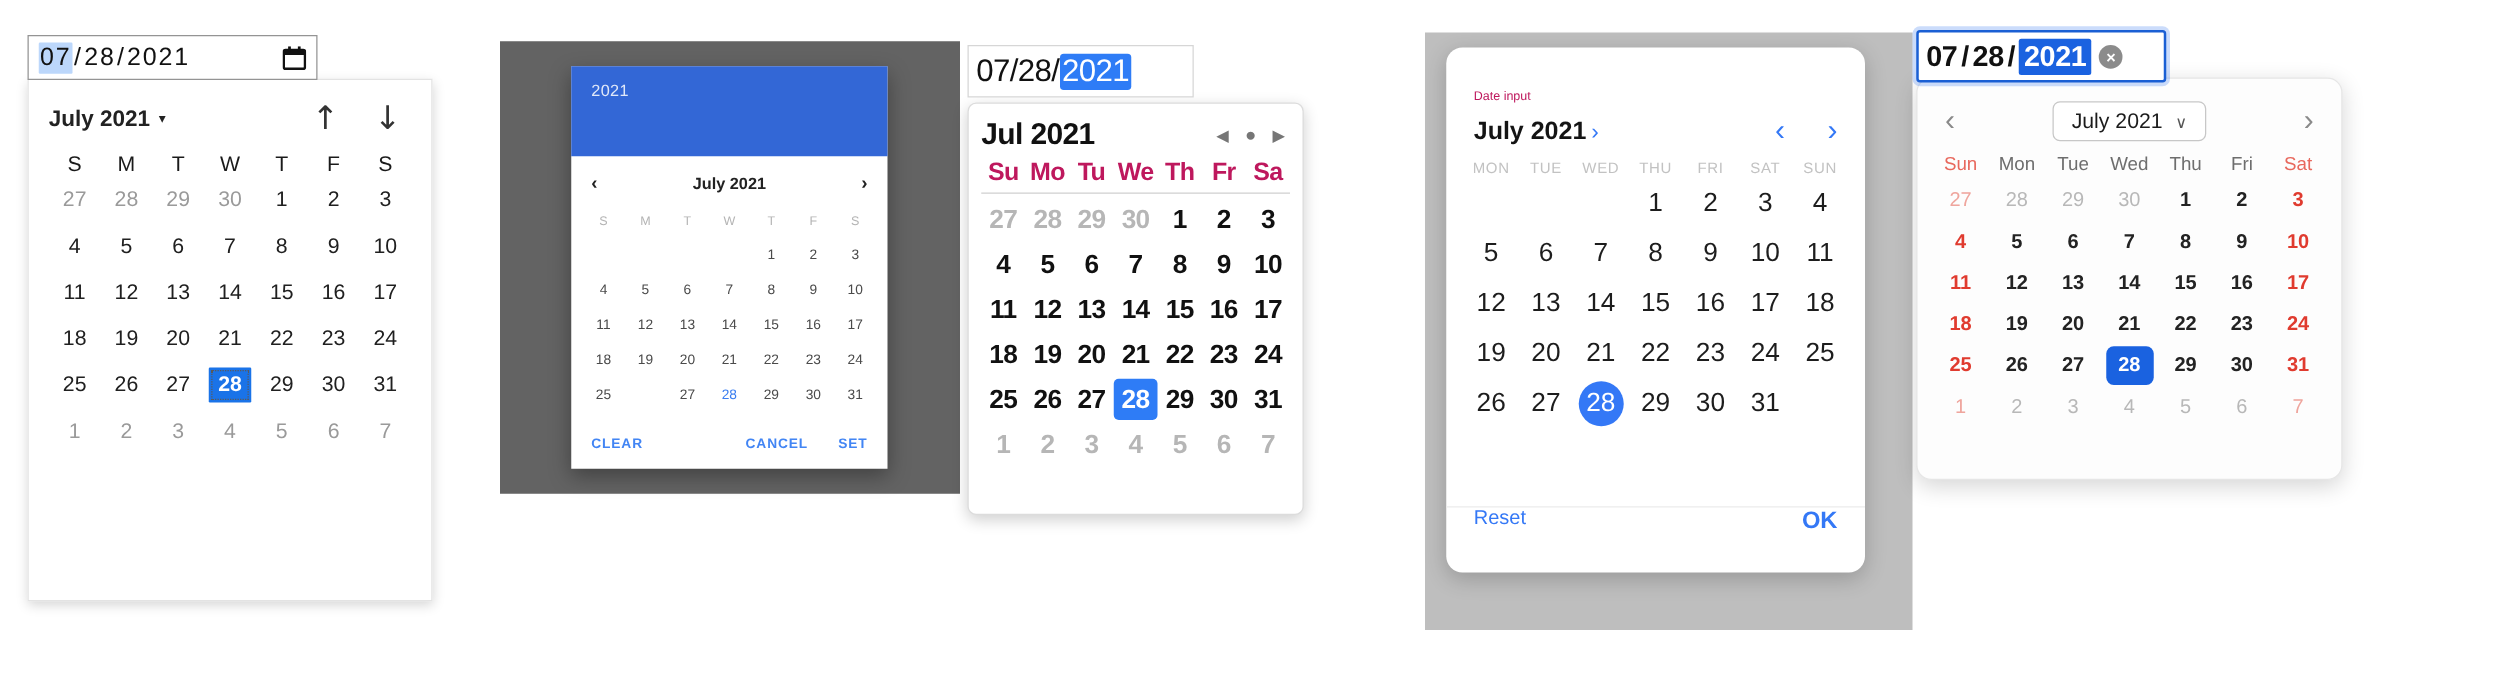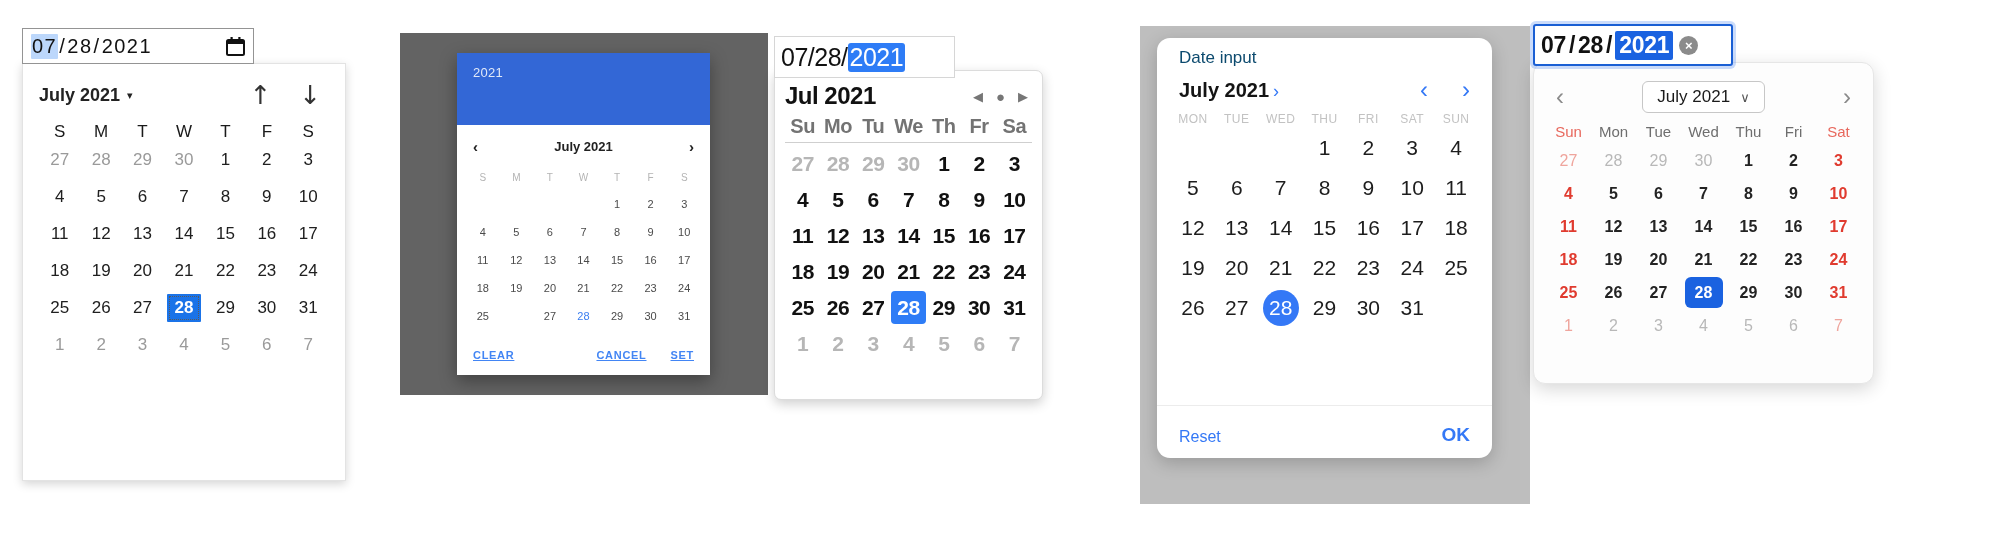--- a/index.html
+++ b/index.html
@@ -63,72 +63,72 @@
   .p2-grid div { text-align:center; font-size:11px; color:#4a4a4a; height:22px; line-height:22px; }
   .p2-grid .dow { color:#b4b4b4; font-size:10px; }
   .p2-grid .today { color:#3b7ef0; }
   .p2-grid .sel { position:relative; color:#fff; }
   .p2-grid .sel::before { content:""; position:absolute; left:50%; top:50%;
       transform:translate(-50%,-50%); width:23px; height:23px;
       background:#3367d6; border-radius:50%; z-index:-1; }
   .p2-grid .sel span { position:relative; z-index:1; }
   .p2-actions { display:flex; align-items:center; position:absolute;
                 left:0; right:0; bottom:14px; padding:0 16px; }
-  .p2-actions .btn { color:#4285f4; font-size:11px; font-weight:bold; letter-spacing:0.7px;text-decoration:underline; }
+  .p2-actions .btn { color:#4285f4; font-size:11px; font-weight:bold; letter-spacing:0.7px; }
   .p2-actions .btn.clear { margin-right:auto; }
   .p2-actions .btn.cancel { margin-right:24px; }
 
   
   #picker3 { position:absolute; left:774px; top:36px; width:340px; }
   .p3-input { position:relative; width:181px; height:42px; background:#fff;
               border:1px solid #d6d6d6; display:flex; align-items:center;
               padding:0 6px; font-size:25px; color:#111; z-index:4;
               font-family:"Liberation Sans", sans-serif; letter-spacing:-0.5px; }
   .p3-input .hl { background:#2e7cf6; color:#fff; border-radius:3px; padding:0 2px; }
-  .p3-panel { position:absolute; left:0; top:34px; width:269px; height:330px;
+  .p3-panel { position:absolute; left:0; top:46px; width:269px; height:330px;
               background:#fff; border:1px solid #dcdcdc; border-radius:7px;
               box-shadow:0 4px 12px rgba(0,0,0,0.19); padding:8px 10px 6px 10px; z-index:2; }
   .p3-head { display:flex; align-items:center; height:34px; }
   .p3-head .mon { font-size:24px; font-weight:bold; color:#111; letter-spacing:-0.5px; }
   .p3-head .navs { margin-left:auto; display:flex; align-items:center; gap:13px; padding-right:4px; }
   .p3-head .navs span { color:#767676; font-size:13px; line-height:1; }
   .p3-head .navs .dot { font-size:15px; }
   .p3-dows { display:grid; grid-template-columns:repeat(7,1fr);
              border-bottom:1px solid #cfcfcf; padding-bottom:4px; margin-top:2px; }
-  .p3-dows div { text-align:center; font-size:20px; font-weight:bold; color:#737373; letter-spacing:-0.5px; }
+  .p3-dows div { text-align:center; font-size:20px; font-weight:bold; color:#be185d; letter-spacing:-0.5px; }
   .p3-grid { display:grid; grid-template-columns:repeat(7,1fr); row-gap:3px; margin-top:4px; }
   .p3-grid div { text-align:center; font-size:21px; color:#111; height:33px; line-height:33px;
                  font-weight:bold; letter-spacing:-0.5px; }
   .p3-grid .out { color:#b6b6b6; }
   .p3-grid .sel { background:#2e7cf6; color:#fff; border-radius:4px;
                   width:35px; margin:0 auto; }
 
   
   #picker4 { position:absolute; left:1140px; top:26px; width:390px; height:478px;
              background:rgba(150,150,150,0.62); }
   .p4-sheet { position:absolute; left:17px; top:12px; width:335px; height:420px;
               background:#fff; border-radius:13px; box-shadow:0 5px 18px rgba(0,0,0,0.2); }
-  .p4-label { font-size:17px; color:#0c4a6e; padding:10px 22px 0 22px; }
+  .p4-label { font-size:10px; color:#be185d; padding:34px 22px 0 22px; }
   .p4-nav { display:flex; align-items:center; padding:10px 22px 2px 22px; }
   .p4-nav .mon { font-size:20px; font-weight:bold; color:#141414; }
   .p4-nav .mon .chev { color:#3478f6; font-weight:normal; margin-left:4px; font-size:18px; }
   .p4-nav .arrows { margin-left:auto; display:flex; gap:34px; }
   .p4-nav .arrows span { color:#3478f6; font-size:24px; line-height:1; font-weight:300; }
   .p4-dows { display:grid; grid-template-columns:repeat(7,1fr); padding:8px 14px 0 14px; }
   .p4-dows div { text-align:center; font-size:12px; color:#c2c2c2; letter-spacing:0.5px; }
   .p4-grid { display:grid; grid-template-columns:repeat(7,1fr); padding:0 14px; row-gap:4px; margin-top:4px; }
   .p4-grid div { text-align:center; font-size:21px; color:#1d1d1d; height:36px; line-height:36px; }
   .p4-grid .sel { position:relative; color:#fff; }
   .p4-grid .sel::before { content:""; position:absolute; left:50%; top:50%;
       transform:translate(-50%,-50%); width:36px; height:36px;
       background:#3478f6; border-radius:50%; z-index:0; }
   .p4-grid .sel span { position:relative; z-index:1; }
   .p4-foot { position:absolute; left:0; right:0; bottom:0; height:53px;
-             border-top:1px solid #ececec; display:flex; align-items:flex-end;
-             padding:12px 22px; }
+             border-top:1px solid #ececec; display:flex; align-items:flex-start;
+             padding:0 22px; }
   .p4-foot .reset { color:#3478f6; font-size:16px; }
   .p4-foot .ok { margin-left:auto; color:#3478f6; font-size:19px; font-weight:bold; }
 
   
   #picker5 { position:absolute; left:1533px; top:24px; width:460px; }
   .p5-input { position:relative; width:200px; height:42px; background:#fff;
               border:2px solid #1a5fd4; border-radius:3px;
               box-shadow:0 0 0 3px rgba(70,130,240,0.28);
               display:flex; align-items:center; padding:0 6px;
               font-size:23px; color:#111; z-index:4; font-weight:bold;

